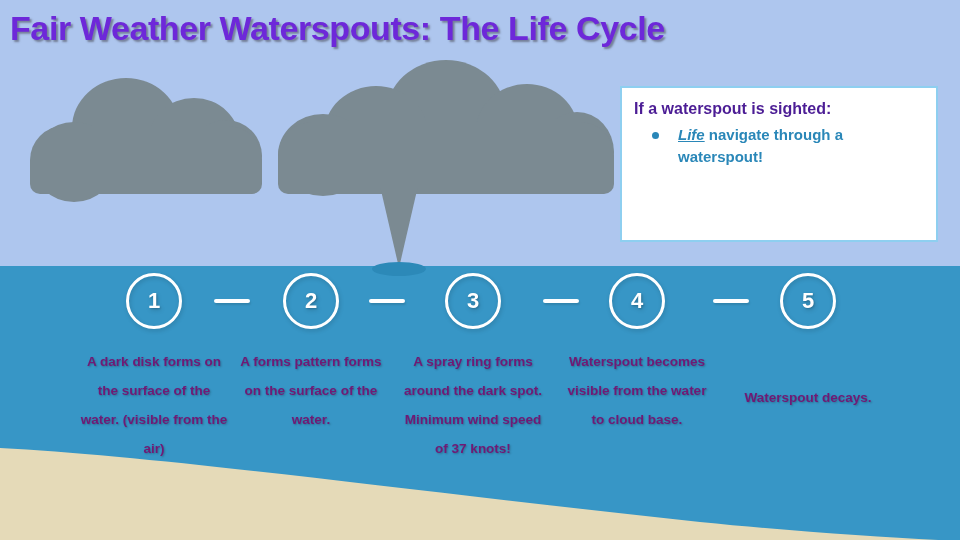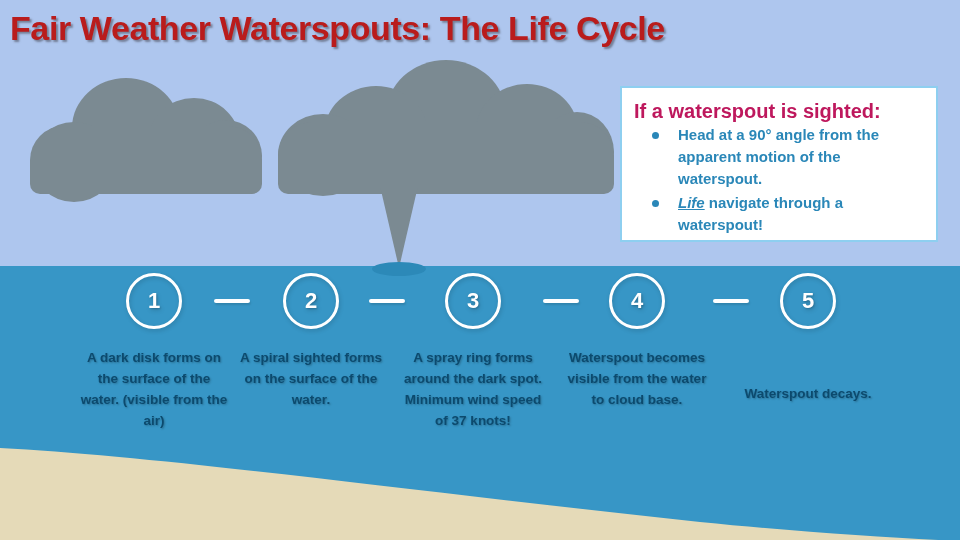--- a/index.html
+++ b/index.html
@@ -91,44 +91,44 @@
     background: #2c89b8;
   }
 
   
   #title {
     position: absolute;
     left: 10px;
     top: 9px;
     font-size: 34px;
     font-weight: bold;
-    color: #b91c1c;
+    color: #6d28d9;
     letter-spacing: -0.4px;
     text-shadow: 2px 2px 2px rgba(70,70,80,0.55);
     white-space: nowrap;
   }
 
   
   #info-box {
     position: absolute;
     left: 620px;
     top: 86px;
     width: 318px;
     height: 156px;
     background: #ffffff;
     border: 2px solid #8ecff0;
     box-sizing: border-box;
   }
   #info-heading {
     position: absolute;
     left: 12px;
     top: 12px;
-    font-size: 20px;
-    font-weight: bold;
-    color: #be185d;
+    font-size: 16px;
+    font-weight: bold;
+    color: #4c1d95;
     white-space: nowrap;
     text-align: right;
   }
   #info-list {
     position: absolute;
     left: 18px;
     top: 36px;
     width: 284px;
     margin: 0;
     padding: 0;
@@ -182,24 +182,24 @@
     height: 4px;
     background: #ffffff;
     border-radius: 2px;
     box-shadow: 1px 2px 2px rgba(0,0,0,0.12);
   }
   .step-text {
     position: absolute;
     top: 347px;
     width: 148px;
     text-align: center;
-    color: #0c4a6e;
+    color: #701a75;
     font-size: 13.5px;
     font-weight: bold;
-    line-height: 21px;
+    line-height: 29px;
     text-shadow: 1px 1px 2px rgba(0,0,0,0.25);
   }
   .step-text.single-line { top: 383px; width: 170px; }
 
   
   #footer { position: absolute; left: 0; top: 484px; width: 960px; height: 56px; }
 </style>
 </head>
 <body>
 
@@ -232,43 +232,39 @@
   <div id="funnel">
     <div class="cone"></div>
   </div>
   <div id="spray-ring"></div>
 
   <div id="title">Fair Weather Waterspouts: The Life Cycle</div>
 
   <div id="info-box">
     <div id="info-heading">If a waterspout is sighted:</div>
     <ul id="info-list">
-      <li>
-        <span class="bullet"></span>
-        <span>Head at a 90° angle from the apparent motion of the waterspout.</span>
-      </li>
       <li>
         <span class="bullet"></span>
         <span class="never-word">Life</span><span> navigate through a waterspout!</span>
       </li>
     </ul>
   </div>
 
   <div class="step-circle" style="left:126px">1</div>
   <div class="connector" style="left:214px"></div>
   <div class="step-circle" style="left:283px">2</div>
   <div class="connector" style="left:369px"></div>
   <div class="step-circle" style="left:445px">3</div>
   <div class="connector" style="left:543px"></div>
   <div class="step-circle" style="left:609px">4</div>
   <div class="connector" style="left:713px"></div>
   <div class="step-circle" style="left:780px">5</div>
 
   <div class="step-text" style="left:80px">A dark disk forms on the surface of the water. (visible from the air)</div>
-  <div class="step-text" style="left:237px">A spiral sighted forms on the surface of the water.</div>
+  <div class="step-text" style="left:237px">A forms pattern forms on the surface of the water.</div>
   <div class="step-text" style="left:399px">A spray ring forms around the dark spot. Minimum wind speed of 37 knots!</div>
   <div class="step-text" style="left:563px">Waterspout becomes visible from the water to cloud base.</div>
   <div class="step-text single-line" style="left:723px">Waterspout decays.</div>
 
   <div id="footer">
 
     
 
     
 

